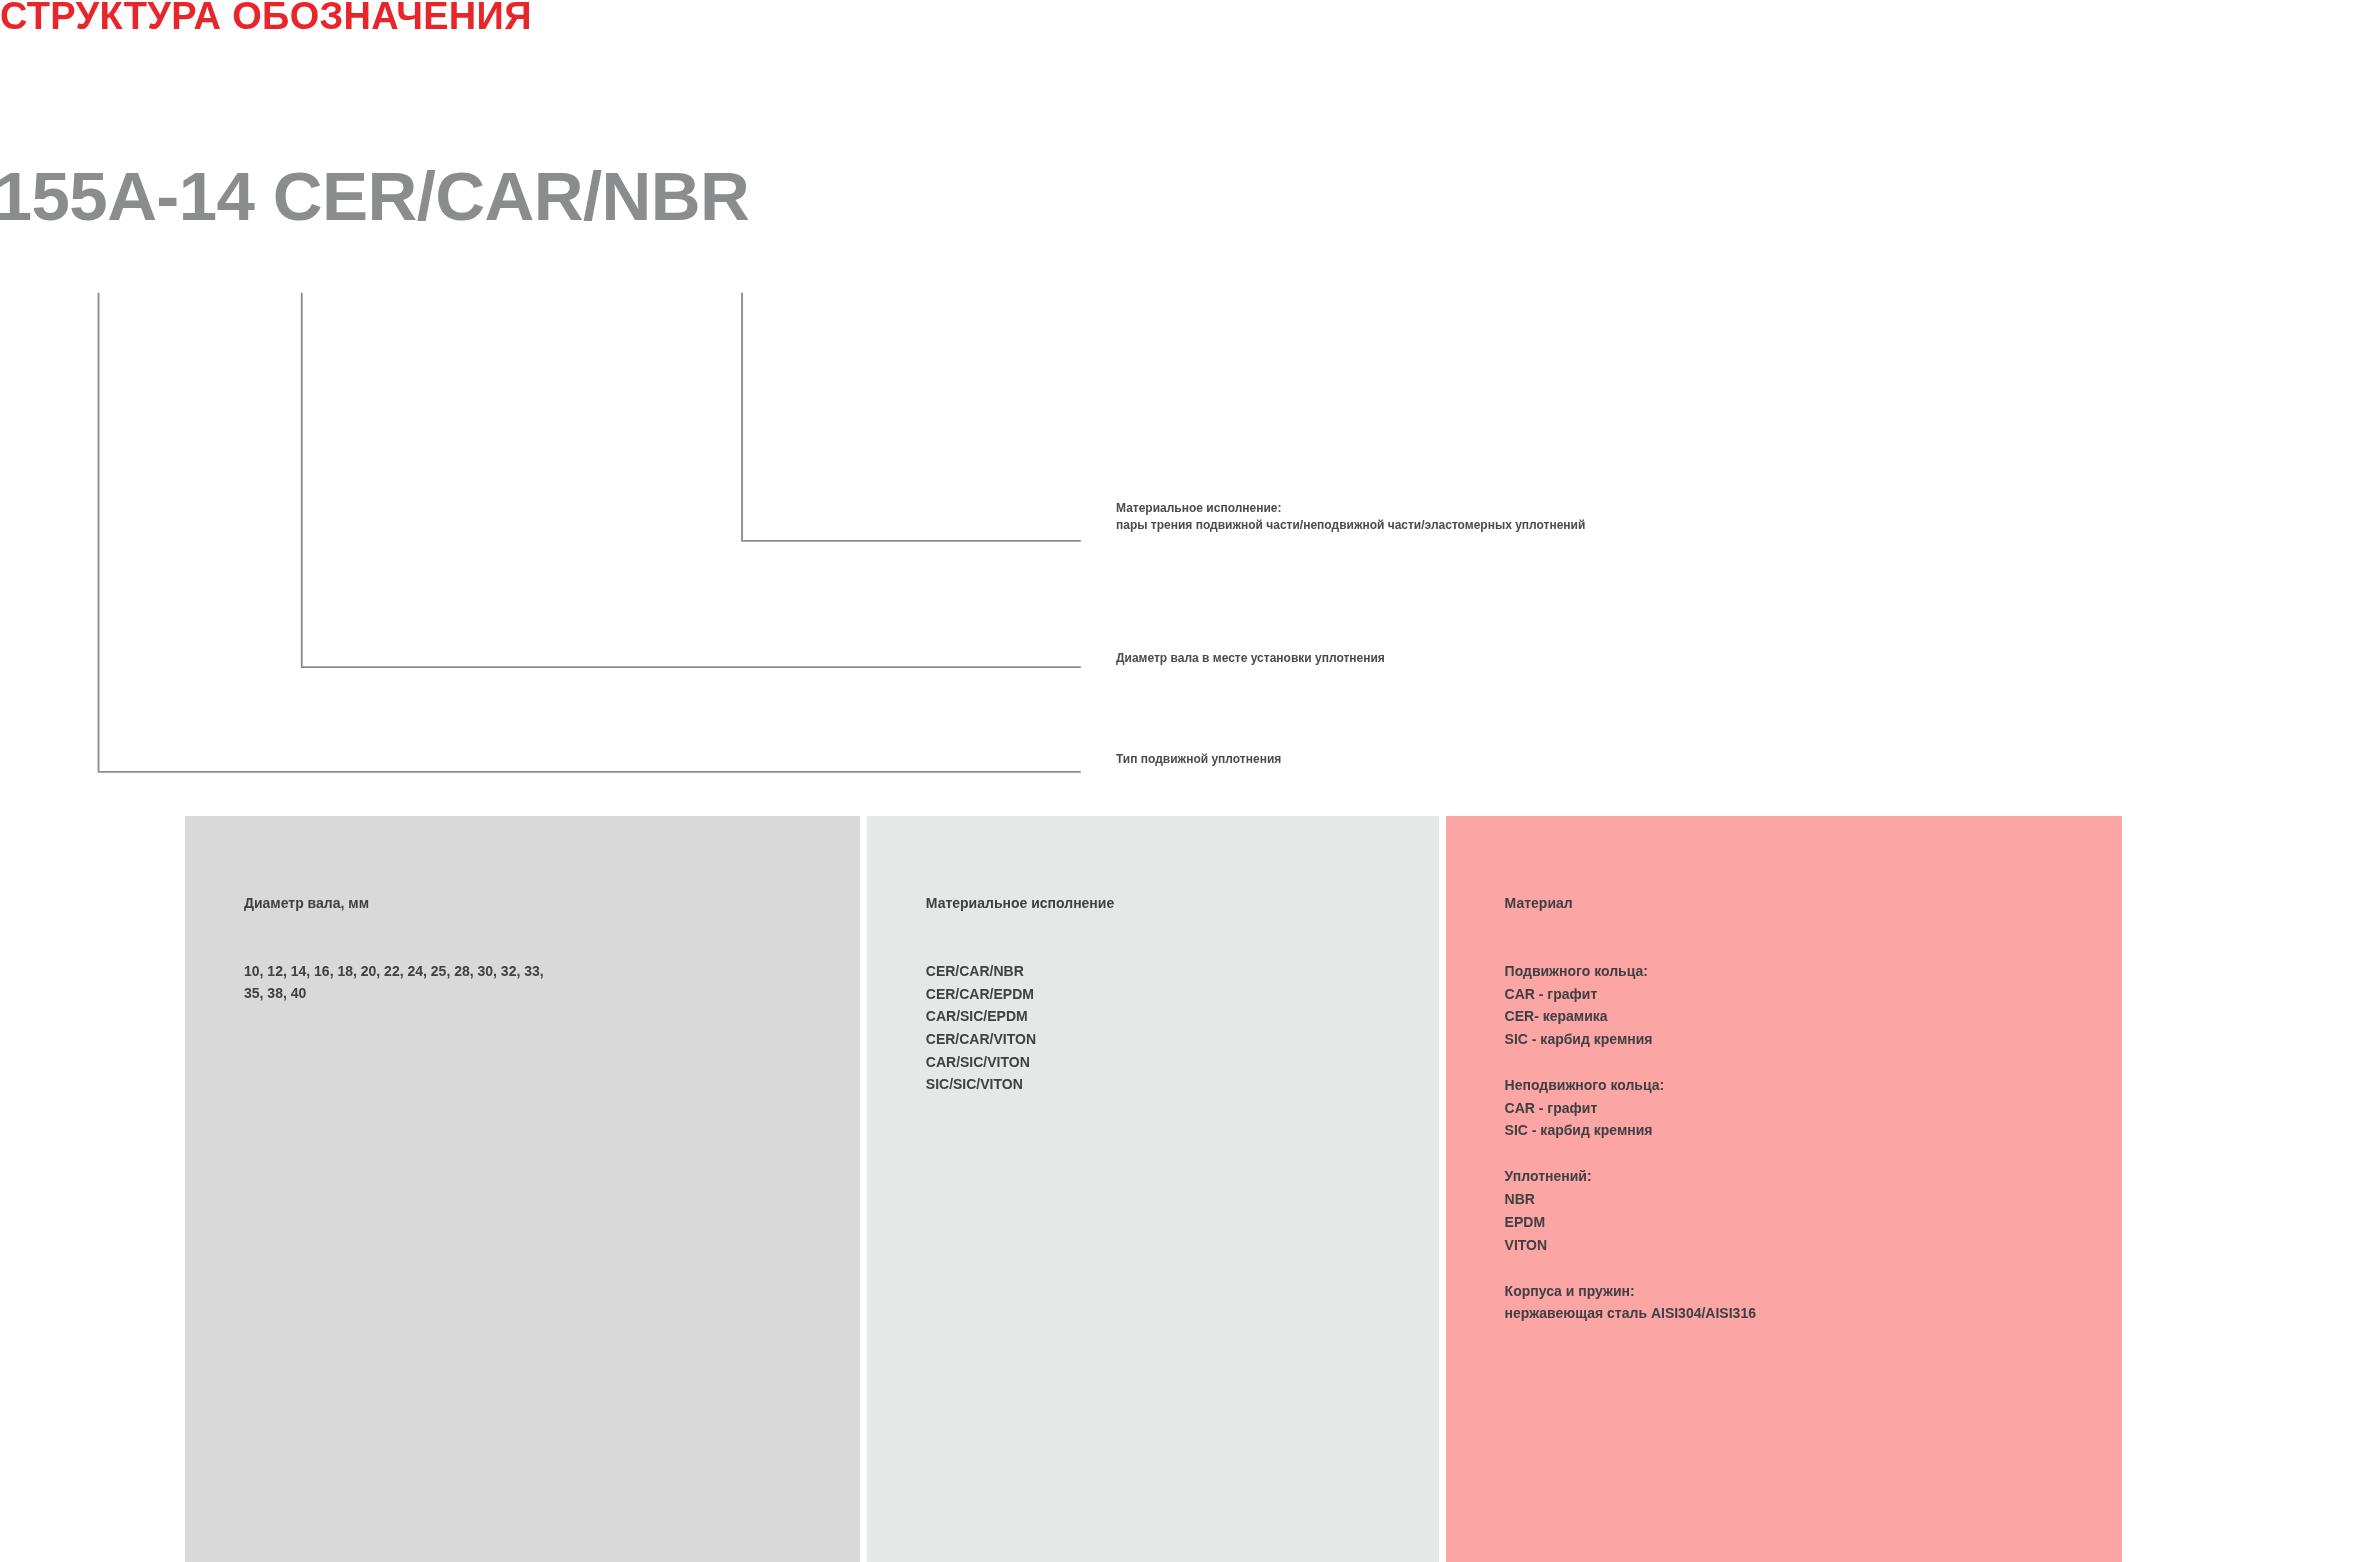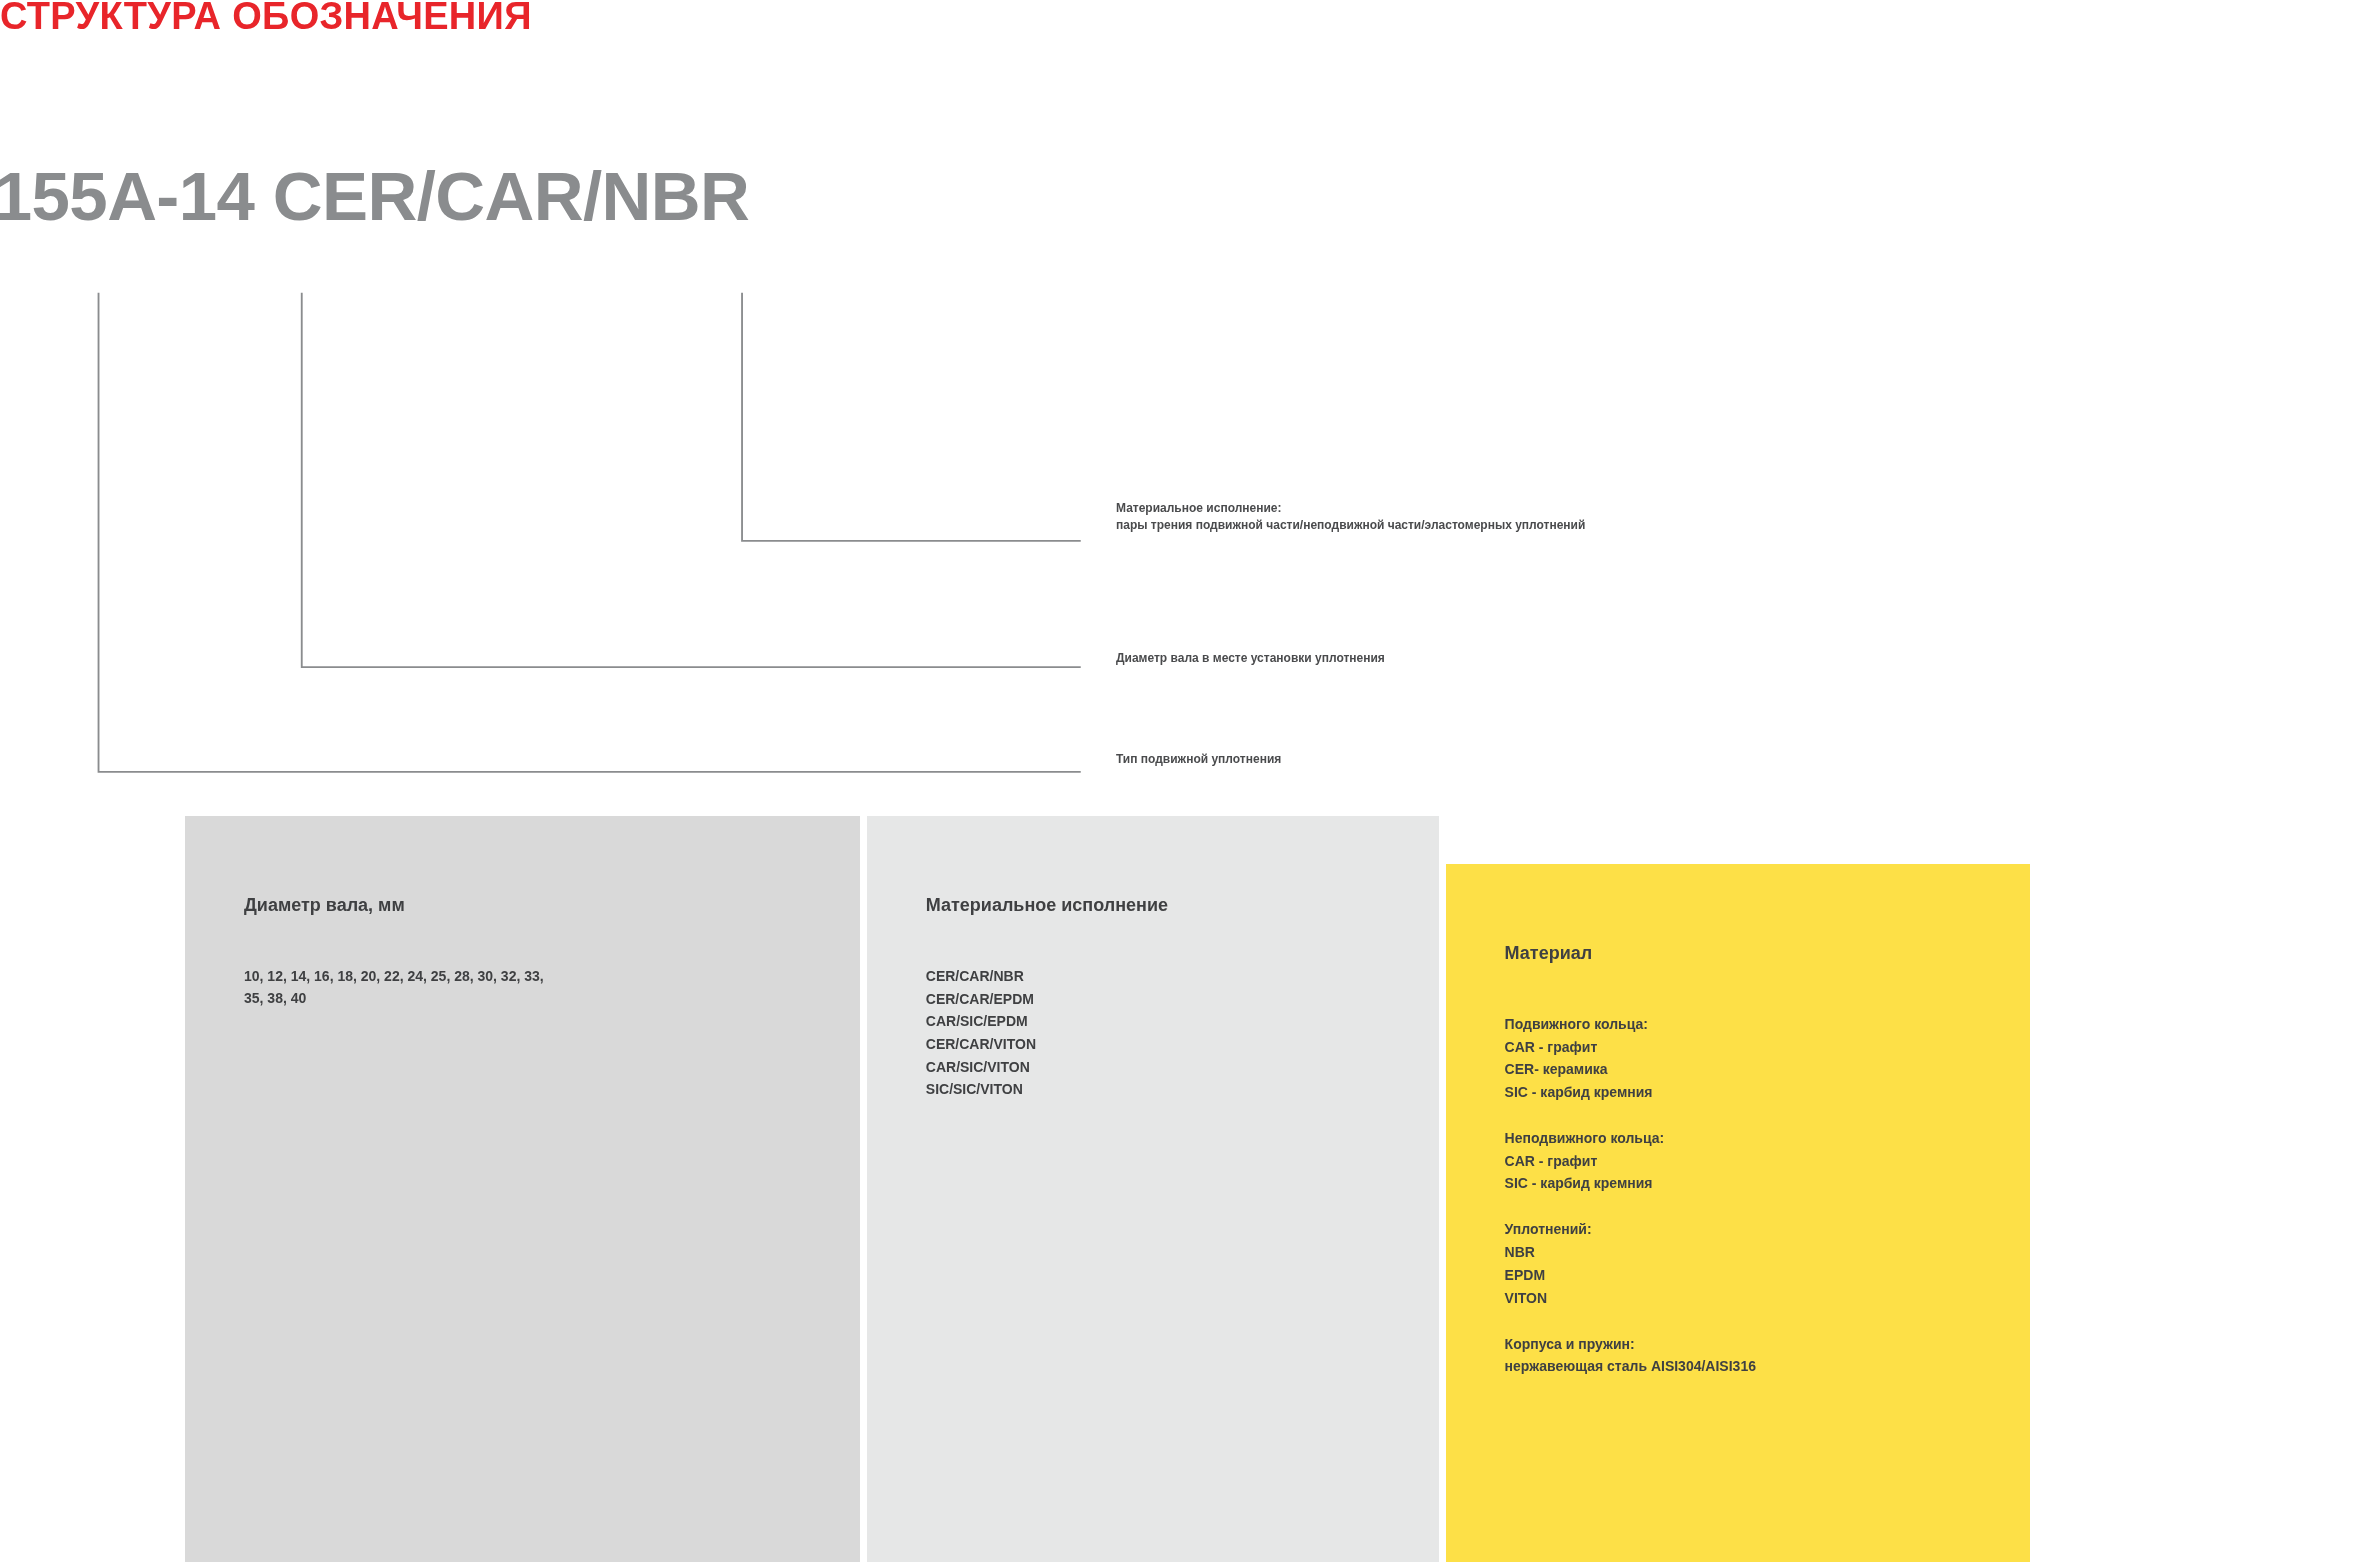--- a/index.html
+++ b/index.html
@@ -79,24 +79,24 @@
     display: flex;
     gap: 6.8px;
   }
   .panel {
     position: relative;
     box-sizing: border-box;
     padding: 79px 0 0 59px;
   }
   .panel-1 { width: 675px; background: #d9d9d9; }
   .panel-2 { width: 572px; background: #e6e7e7; }
-  .panel-3 { width: 584px; background: #fde047; margin-top: 48px; }
+  .panel-3 { width: 676px; background: #fca5a5; }
 
   .panel-title {
-    font-size: 18px;
+    font-size: 14px;
     font-weight: bold;
     color: #3f4042;
     margin-bottom: 49px;
     white-space: nowrap;
   }
   .panel-body {
     font-size: 14px;
     font-weight: bold;
     color: #3f4042;
     line-height: 1.62;

